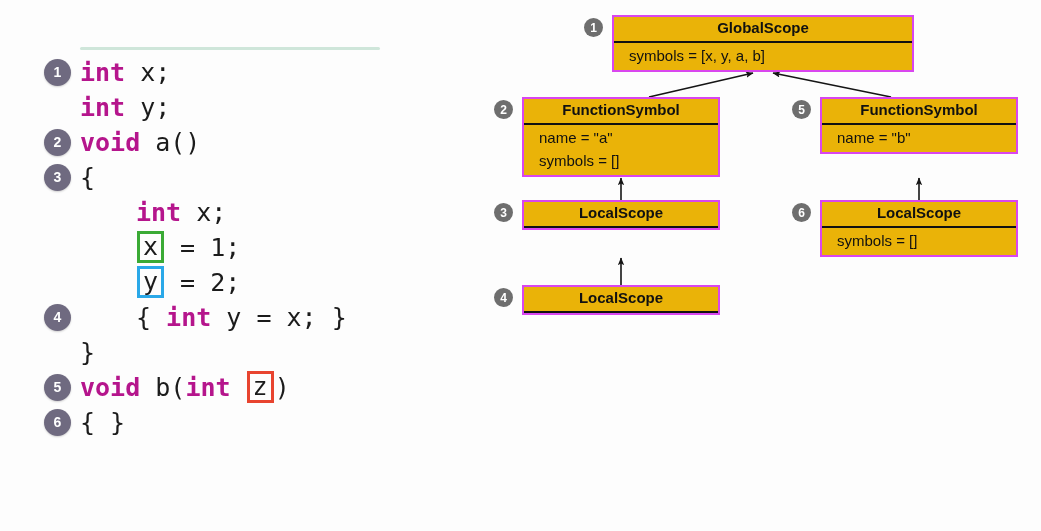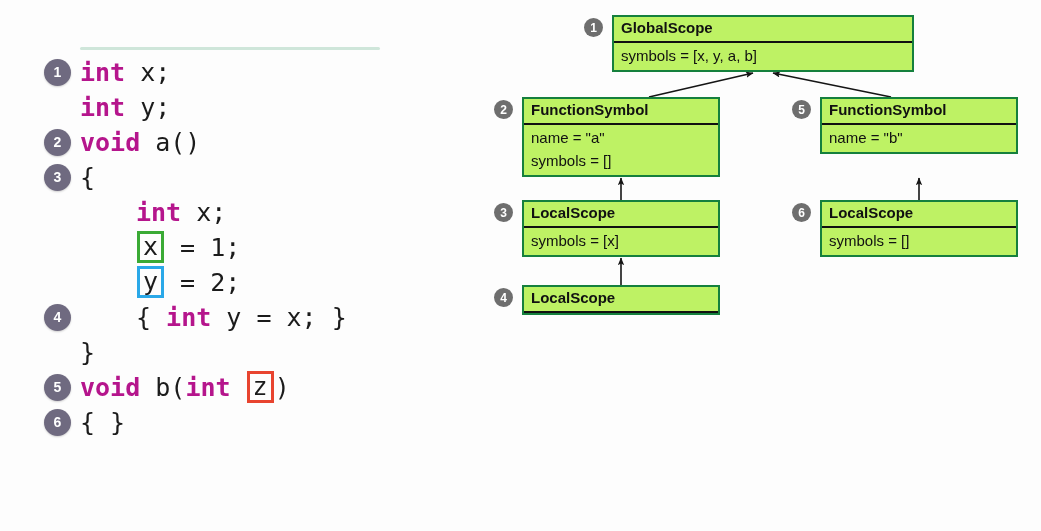--- a/index.html
+++ b/index.html
@@ -93,36 +93,38 @@
   #diagram-panel {
     position: absolute;
     left: 460px;
     top: 0;
     width: 581px;
     height: 531px;
   }
   .node {
     position: absolute;
     box-sizing: border-box;
-    border: 2px solid #15803d;
-    background: #bef264;
-    font-family: "Liberation Sans", sans-serif;
+    border: 2px solid #d946ef;
+    background: #eab308;
+    font-family: "Liberation Sans", sans-serif;
+    text-align: center;
   }
   .node .title {
     box-sizing: border-box;
     border-bottom: 2px solid #111111;
     padding: 2px 7px 3px 7px;
     font-size: 15px;
     font-weight: bold;
     color: #111111;
     line-height: 1.25;
     white-space: nowrap;
   }
   .node .body {
     padding: 1px 7px 3px 7px;
+    margin-left: 8px;
   }
   .node .attr {
     font-size: 15px;
     color: #111111;
     line-height: 1.55;
     white-space: nowrap;
     display: flex;
     align-items: center;
   }
   .attr .boxed {
@@ -218,25 +220,20 @@
         <div class="title">FunctionSymbol</div>
         <div class="body">
           <div class="attr">
             <span>name = "b"</span>
           </div>
         </div>
       </div>
       <div class="dmarker" style="left: 332px; top: 100px;">5</div>
       <div class="node" style="left: 62px; top: 200px; width: 198px;">
         <div class="title">LocalScope</div>
-        <div class="body">
-          <div class="attr">
-            <span>symbols = [x]</span>
-          </div>
-        </div>
       </div>
       <div class="dmarker" style="left: 34px; top: 203px;">3</div>
       <div class="node" style="left: 360px; top: 200px; width: 198px;">
         <div class="title">LocalScope</div>
         <div class="body">
           <div class="attr">
             <span>symbols = []</span>
           </div>
         </div>
       </div>

